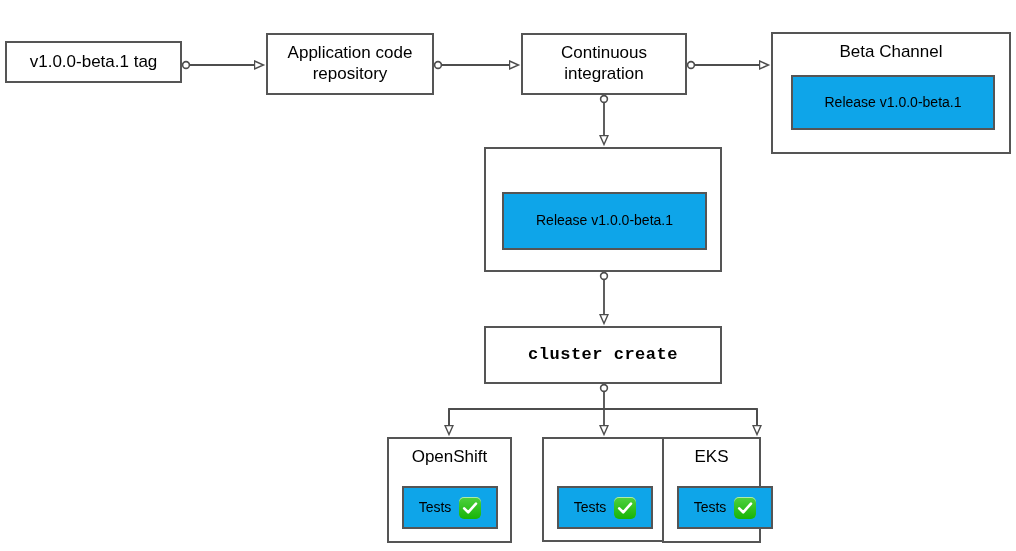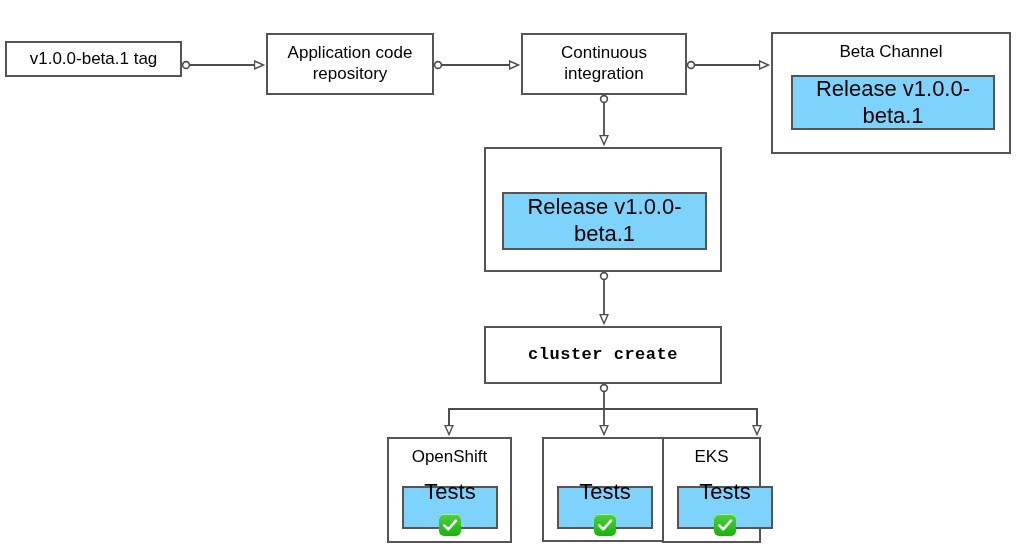--- a/index.html
+++ b/index.html
@@ -51,57 +51,56 @@
     right: 0;
     top: 8px;
     text-align: center;
     font-size: 17px;
     line-height: 1.2;
   }
   .inner {
     position: absolute;
     box-sizing: border-box;
     border: 2px solid #555555;
-    background: #7dd3fc;
+    background: #0ea5e9;
     display: flex;
     align-items: center;
     justify-content: center;
-    font-size: 22px;
+    font-size: 14px;
   }
   .mono {
     font-family: "Liberation Mono", "DejaVu Sans Mono", monospace;
     font-weight: bold;
     font-size: 17px;
     letter-spacing: 0.5px;
   }
   .tests-row {
     display: flex;
     align-items: center;
     justify-content: center;
     gap: 8px;
-    flex-direction: column;
   }
   .check {
     position: relative;
     width: 22px;
     height: 22px;
     border-radius: 5px;
     background: linear-gradient(#4fd13f, #17b407);
     box-shadow: inset 0 1px 0 rgba(255,255,255,0.55);
     display: inline-block;
     flex: 0 0 auto;
   }
   .check svg {
     position: absolute;
     left: 0;
     top: 0;
   }
 
   
-  #node-tag          { left: 5px;   top: 41px;  width: 177px; height: 36px; }
+  #node-tag          { left: 5px;   top: 41px;  width: 177px; height: 42px; }
   #node-repo         { left: 266px; top: 33px;  width: 168px; height: 62px; }
   #node-ci           { left: 521px; top: 33px;  width: 166px; height: 62px; }
   #node-beta         { left: 771px; top: 4px;   width: 240px; height: 122px; margin-top: 28px; }
   #inner-beta        { left: 18px;  top: 41px;  width: 204px; height: 55px; }
   #node-temp         { left: 484px; top: 147px; width: 238px; height: 125px; }
   #inner-temp        { left: 16px;  top: 43px;  width: 205px; height: 58px; }
   #node-cluster      { left: 484px; top: 326px; width: 238px; height: 58px; }
   #node-openshift    { left: 387px; top: 437px; width: 125px; height: 106px; }
   #inner-openshift   { left: 13px;  top: 47px;  width: 96px;  height: 43px; }
   #node-kurl         { left: 542px; top: 437px; width: 123px; height: 105px; }

